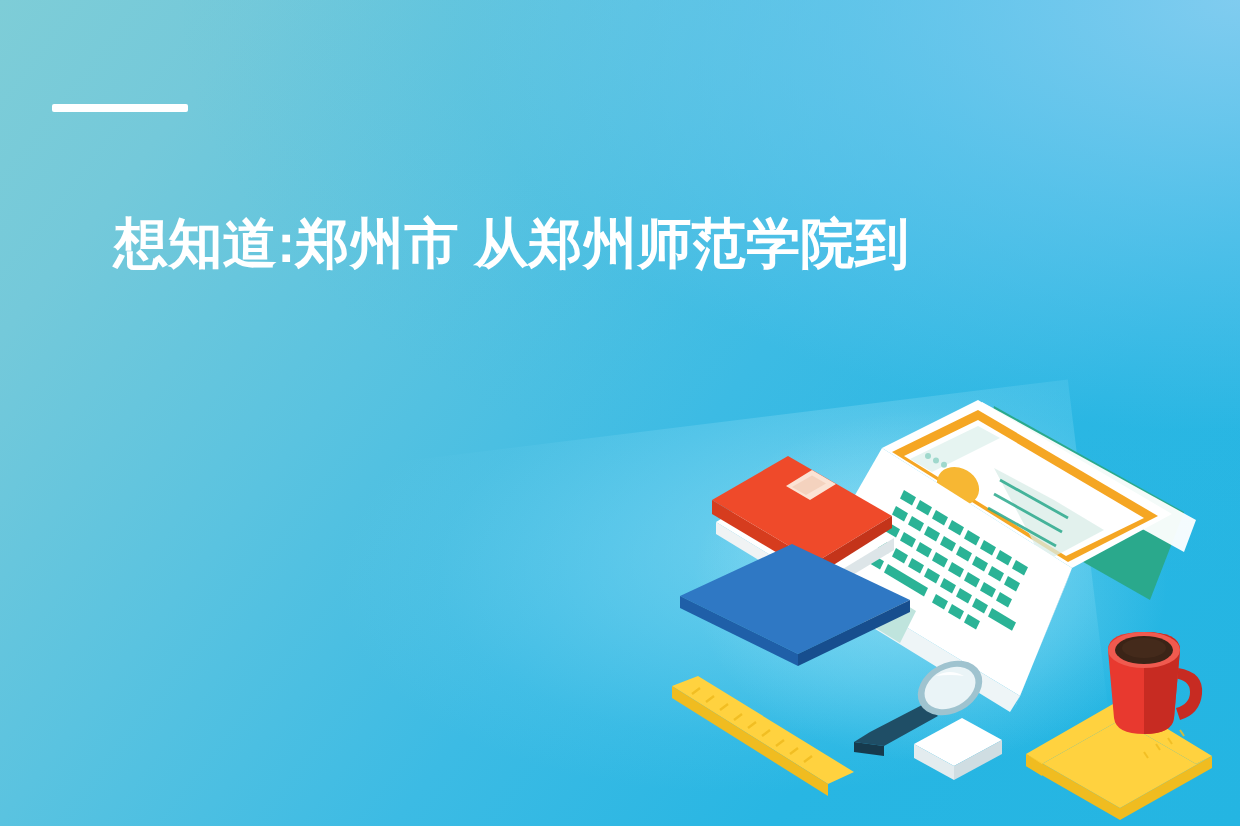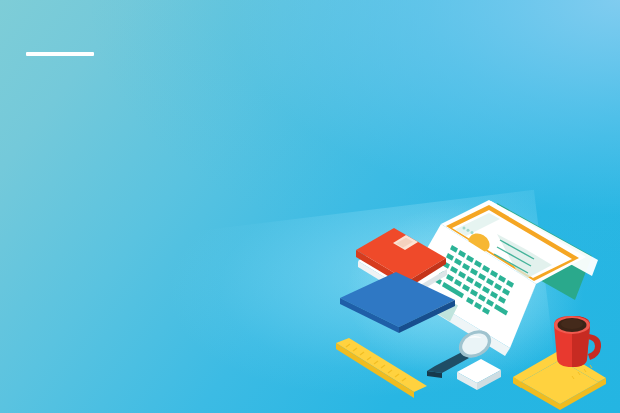--- a/index.html
+++ b/index.html
@@ -103,20 +103,21 @@
 
 <div id="banner">
 
   <div class="bg-base"></div>
   <div class="bg-tint-right"></div>
   <div class="bg-sweep"></div>
   <div class="bg-glow"></div>
 
   <div class="rule"></div>
 
+  <div class="title">想知道:郑州市 从郑州师范学院到</div>
 
   <svg class="illo" viewBox="0 0 620 413">
 
     <g>
       <path d="M497 203 L592 256 L575 300 L487 250 Z" fill="#2aa98c"></path>
 
       <path d="M491 201 L598 260 L592 276 L487 218 Z" fill="#ffffff" opacity="0.95"></path>
 
       <path d="M441 224 L489 200 L586 257 L536 284 Z" fill="#ffffff"></path>
 

